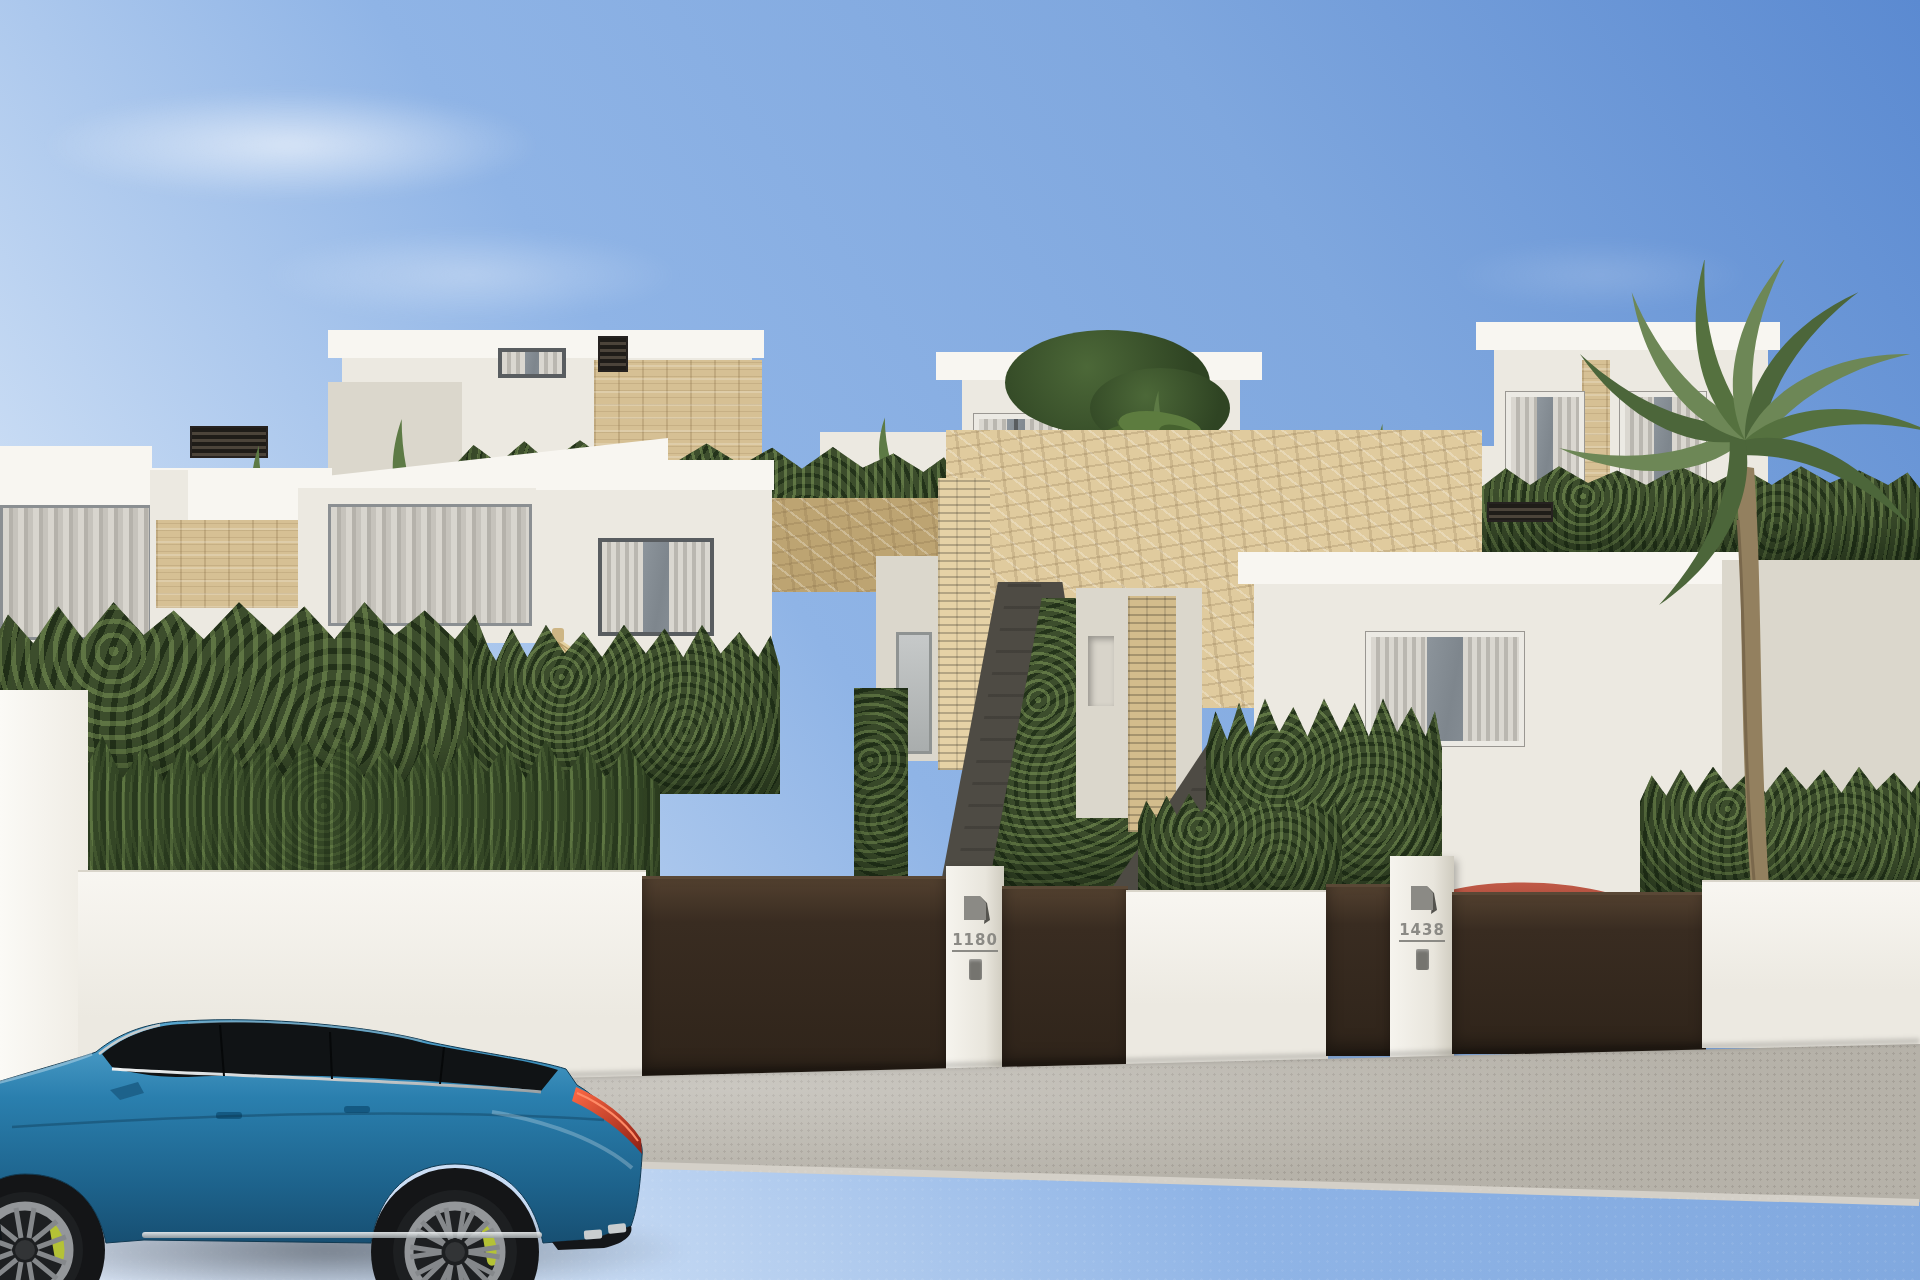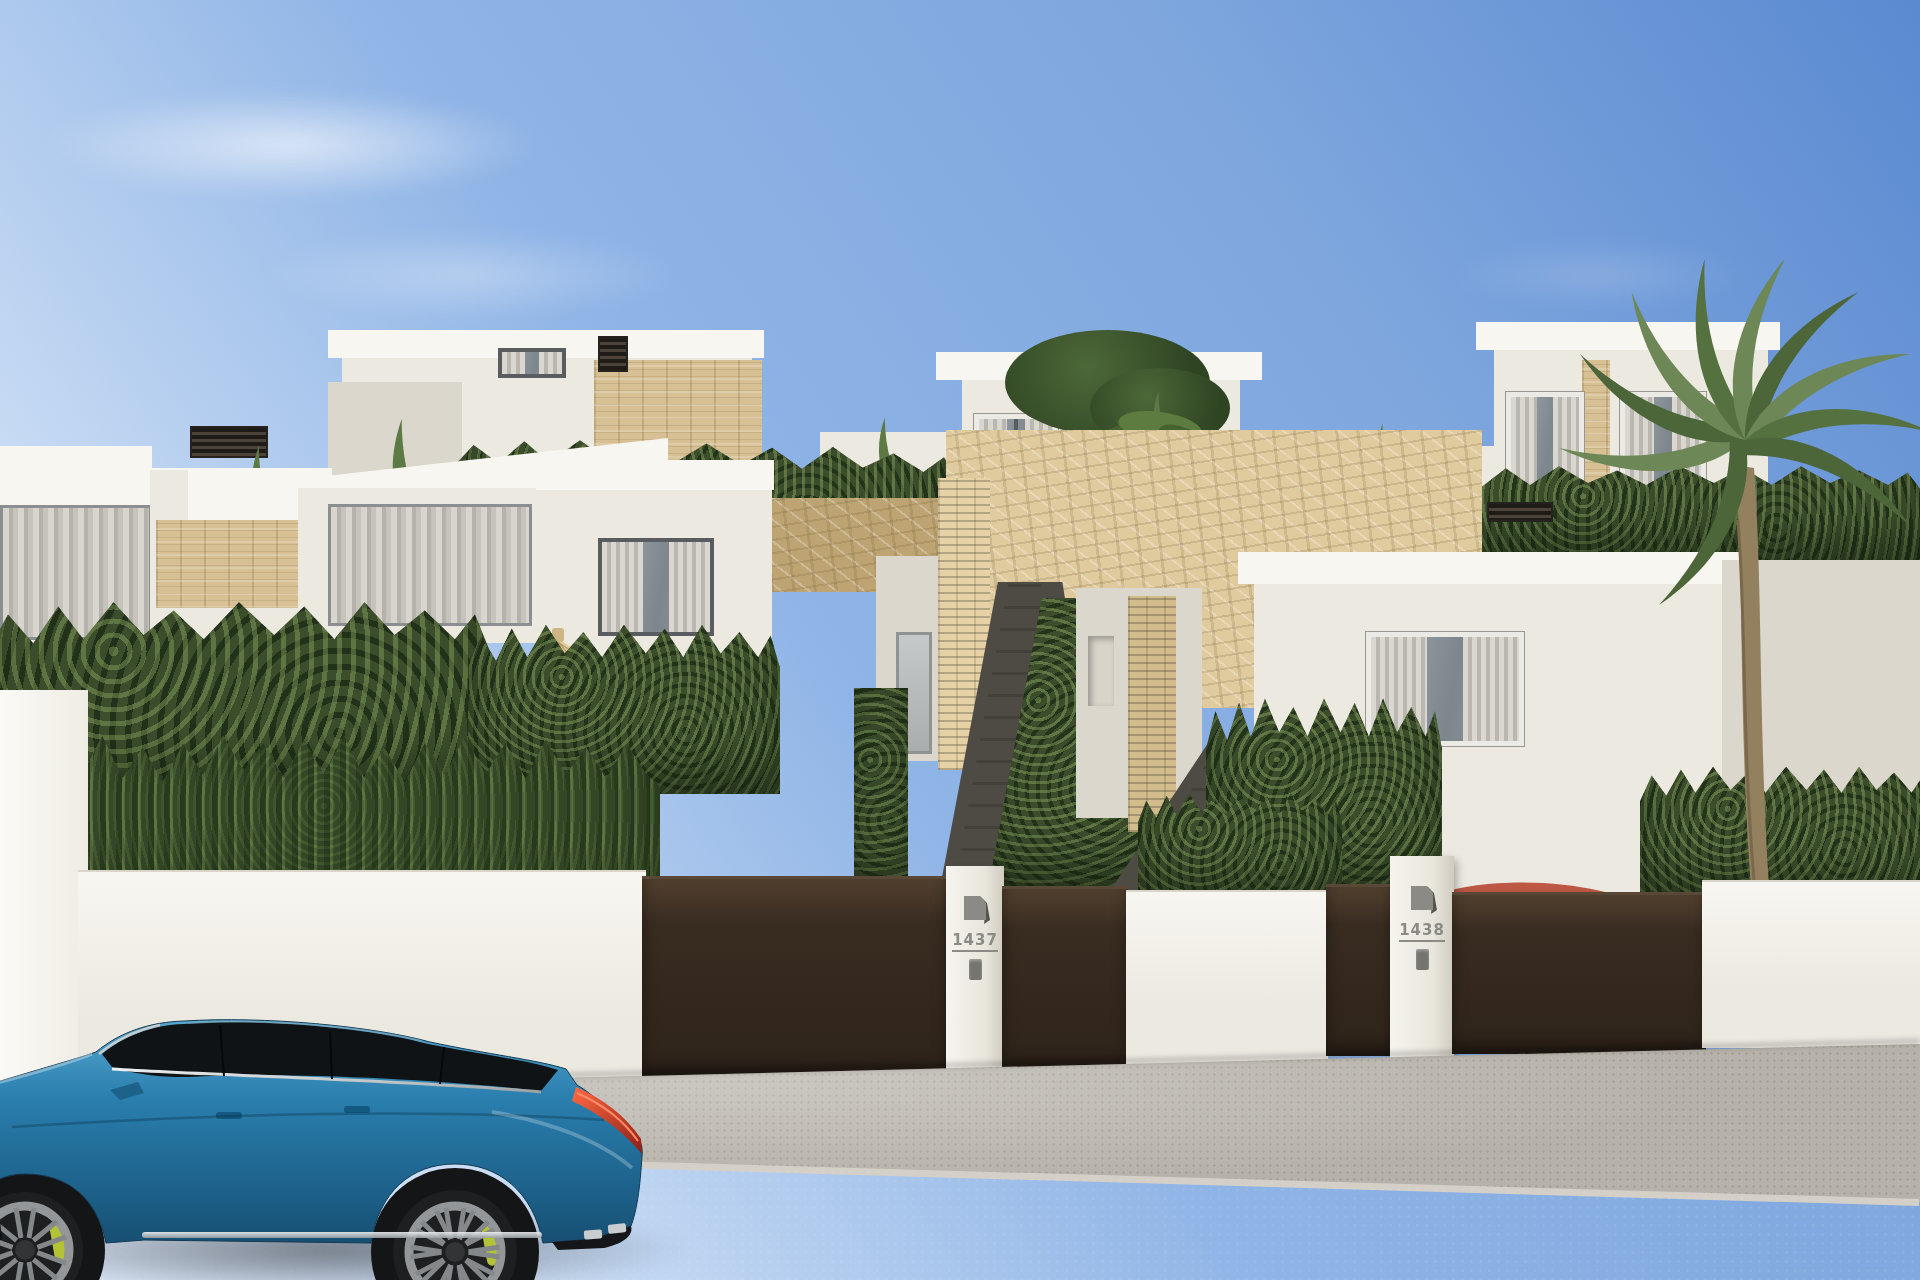--- a/index.html
+++ b/index.html
@@ -302,21 +302,21 @@
   </svg>
 
   <div class="abs wallw lit" style="left:0;top:690px;width:88px;height:402px;z-index:11"></div>
   <div class="abs wallw" style="left:78px;top:870px;width:568px;height:224px;z-index:11"></div>
   <div class="abs gatep" style="left:642px;top:876px;width:306px;height:200px;z-index:11"></div>
   <div class="abs pillar" style="left:946px;top:866px;width:58px;height:214px;z-index:11">
     <svg width="30" height="32" viewBox="0 0 30 32">
       <polygon points="20,2 27,9 30,26 24,30 26,12" fill="#55544f"></polygon>
       <polygon points="4,2 20,2 26,9 26,26 4,26" fill="#8b8a85"></polygon>
     </svg>
-    <div class="plaque-number">1437</div>
+    <div class="plaque-number">1180</div>
     <div class="intercom"></div>
   </div>
   <div class="abs gatep" style="left:1002px;top:886px;width:126px;height:184px;z-index:11"></div>
   <div class="abs wallw" style="left:1126px;top:890px;width:202px;height:174px;z-index:11"></div>
   <div class="abs gatep" style="left:1326px;top:884px;width:68px;height:172px;z-index:11"></div>
   <div class="abs pillar" style="left:1390px;top:856px;width:64px;height:208px;z-index:11">
     <svg width="30" height="32" viewBox="0 0 30 32">
       <polygon points="20,2 27,9 30,26 24,30 26,12" fill="#55544f"></polygon>
       <polygon points="4,2 20,2 26,9 26,26 4,26" fill="#8b8a85"></polygon>
     </svg>

